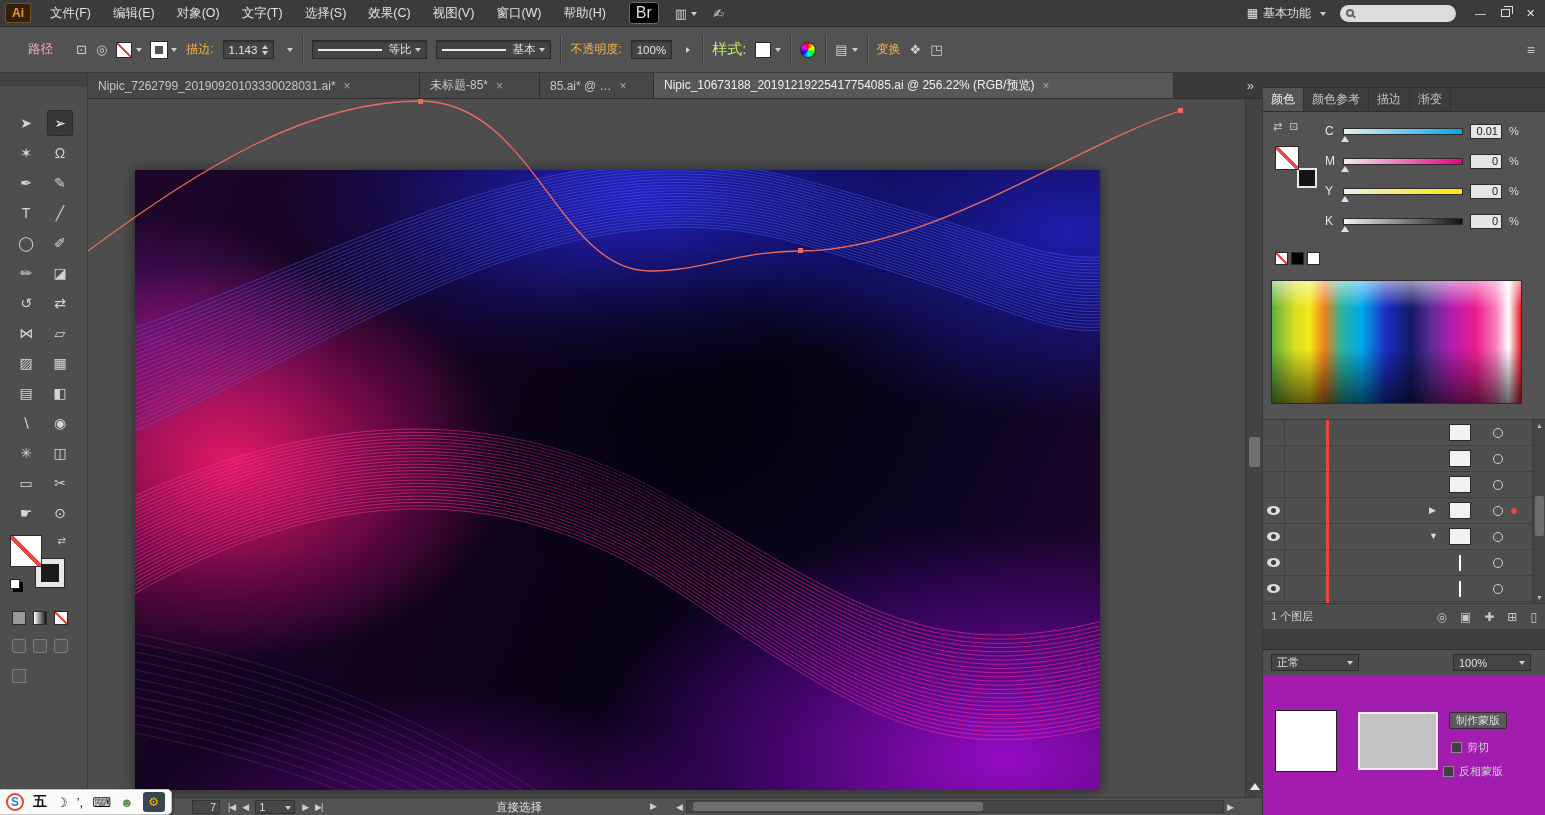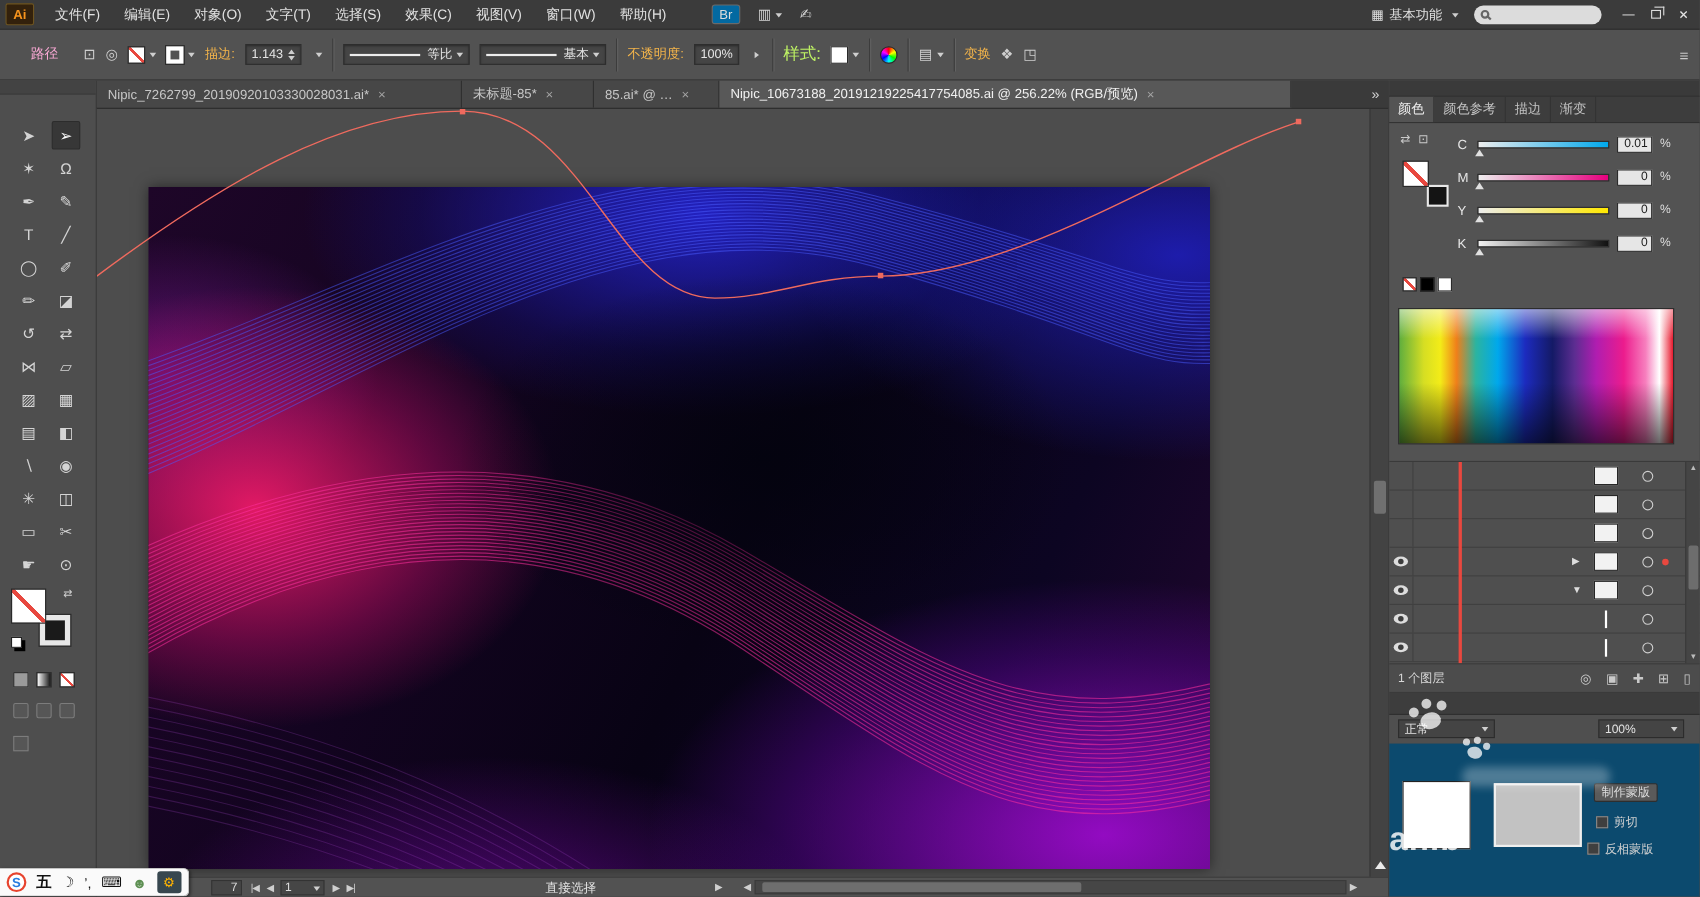--- a/index.html
+++ b/index.html
@@ -9,22 +9,22 @@
   b{font-weight:normal}
 
   
   .menubar{position:absolute;left:0;top:0;width:1545px;height:27px;background:#3b3b3b;
     border-bottom:1px solid #2d2d2d;display:flex;align-items:center;z-index:50}
   .ai-logo{width:26px;height:20px;margin:0 8px 0 5px;background:#33210c;color:#f7941d;
     border:1px solid #6d5420;border-radius:2px;font-weight:bold;font-size:12px;
     display:flex;align-items:center;justify-content:center}
   .menu-items{display:flex;height:27px}
   .menu-item{padding:0 11px;line-height:27px;color:#e2e2e2;font-size:12.5px;white-space:nowrap}
-  .br-btn{margin-left:30px;padding:1px 6px;border:1px solid #6a6a6a;border-radius:3px;
-    background:#0369a1;color:#ddd;font-size:12px}
+  .br-btn{margin-left:12px;padding:1px 6px;border:1px solid #6a6a6a;border-radius:3px;
+    background:#000000;color:#ddd;font-size:16px}
   .mb-icon{margin-left:16px;color:#d2d2d2;font-size:13px;display:flex;align-items:center}
   .dd{display:inline-block;width:0;height:0;border:3px solid transparent;
     border-top:4px solid #cfcfcf;margin-left:4px;margin-top:4px}
   .ddr{display:inline-block;width:0;height:0;border:3px solid transparent;
     border-left:4px solid #cfcfcf;margin-left:5px}
   .flex-sp{flex:1}
   .workspace{display:flex;align-items:center;gap:5px;margin-right:14px;color:#e0e0e0}
   .search{width:116px;height:17px;background:#dcdcdc;border-radius:9px;margin-right:12px;
     display:flex;align-items:center;padding:0 6px}
   .magicon{width:8px;height:8px;border:2px solid #666;border-radius:50%;position:relative;display:inline-block}
@@ -201,21 +201,21 @@
   .lbar{height:26px;background:#4c4c4c;border-bottom:1px solid #3a3a3a;display:flex;
     align-items:center;padding:0 8px;gap:13px;flex:none}
   .lbar .count{color:#d8d8d8;font-size:11px;margin-right:auto}
   .lact{color:#c9c9c9;font-size:12px}
 
   .tr-header{height:20px;background:#3d3d3d;border-bottom:1px solid #2f2f2f;flex:none;
     display:flex;align-items:center;padding:0 8px;color:#bfbfbf}
   .tr-controls{position:relative;height:26px;background:#4f4f4f;flex:none}
   .fld3{position:absolute;background:#444;border:1px solid #2c2c2c;height:17px;display:flex;
     align-items:center;justify-content:space-between;padding:0 5px;font-size:11px;color:#e2e2e2}
-  .tr-body{position:relative;flex:1;background:#0c4a6e}
+  .tr-body{position:relative;flex:1;background:#a21caf}
   .trthumb1{position:absolute;left:12px;top:34px;width:62px;height:62px;background:#fff;border:1px solid #222}
   .trthumb2{position:absolute;left:95px;top:36px;width:80px;height:58px;background:#c2c2c2;border:2px solid #efefef}
   .pbtn{position:absolute;left:186px;top:36px;background:#5a5a5a;border:1px solid #2e2e2e;
     border-radius:2px;height:17px;padding:0 6px;font-size:11px;color:#ddd;display:flex;align-items:center}
   .chk{position:absolute;display:flex;gap:5px;align-items:center;color:#d0d0d0;font-size:11px}
   .chkbox{width:11px;height:11px;border:1px solid #8a8a8a;background:#3f3f3f;display:inline-block}
 
   .watermark{position:absolute;left:0;top:558px;width:283px;height:184px;pointer-events:none;
     color:rgba(255,255,255,.75);z-index:12}
   .paw{position:absolute;width:36px;height:32px}
@@ -814,26 +814,20 @@
     <span class="chk" style="left:188px;top:64px">
       <i class="chkbox"></i>
       <b>剪切</b>
     </span>
     <span class="chk" style="left:180px;top:88px">
       <i class="chkbox"></i>
       <b>反相蒙版</b>
     </span>
   </div>
 
-  <div class="watermark">
-    <i class="paw p1"></i>
-    <i class="paw p2"></i>
-    <span class="wm-blur"></span>
-    <span class="wm-text">an.b</span>
-  </div>
 </div>
 
 <div class="sogou">
   <span class="sg-logo">S</span>
   <span class="sg-it">五</span>
   <span class="sg-sym">☽</span>
   <span class="sg-sym">’,</span>
   <span class="sg-sym">⌨</span>
   <span class="sg-sym" style="color:#5d8f52">☻</span>
   <span class="sg-tile">⚙</span>

